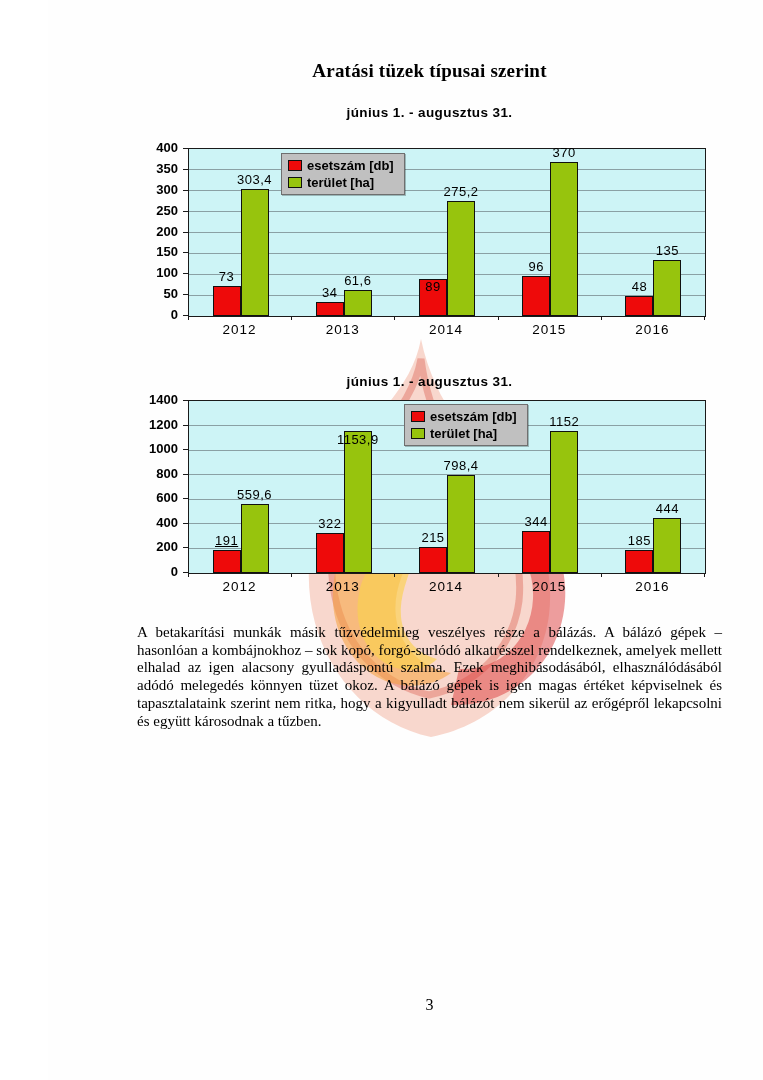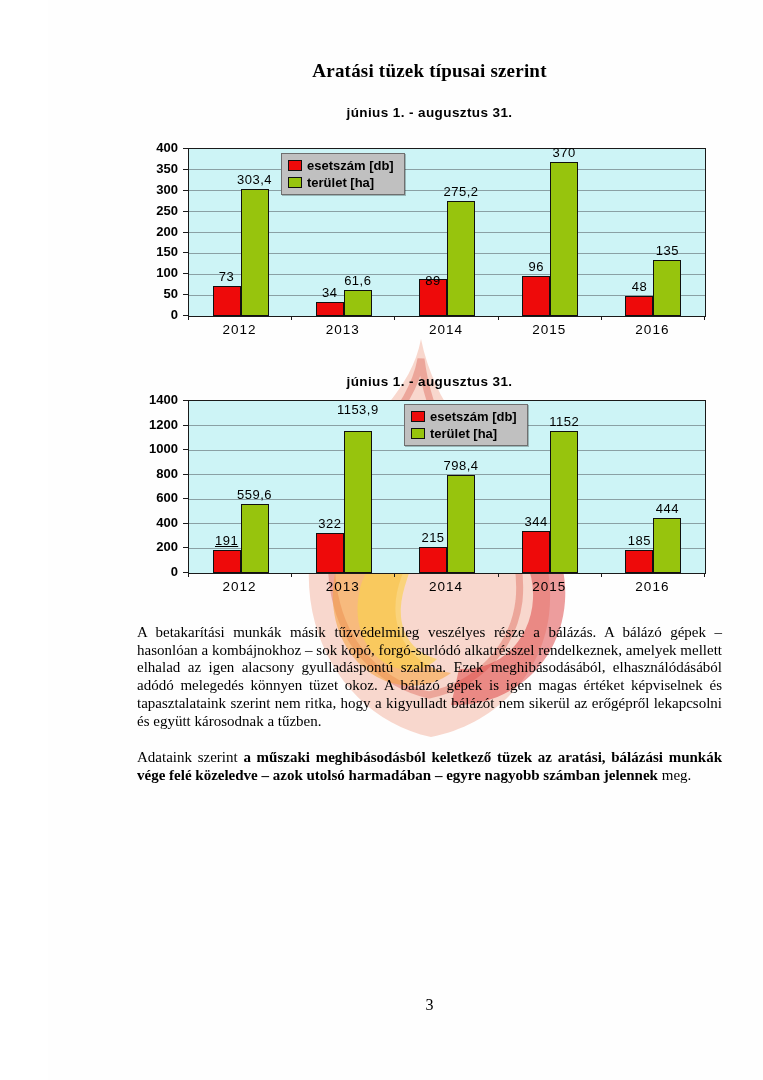--- a/index.html
+++ b/index.html
@@ -88,21 +88,21 @@
         <div class="grid" style="bottom: 145.625px;"></div>
         <div class="bar" style="left: 23.6px; bottom: 0px; width: 28px; height: 30.4775px; background: rgb(238, 10, 10);"></div>
         <div class="vlab" style="left: 37.6px; bottom: 32.4775px;">73</div>
         <div class="bar" style="left: 51.6px; bottom: 0px; width: 28px; height: 126.669px; background: rgb(151, 196, 13);"></div>
         <div class="vlab" style="left: 65.6px; bottom: 128.669px;">303,4</div>
         <div class="bar" style="left: 126.8px; bottom: 0px; width: 28px; height: 14.195px; background: rgb(238, 10, 10);"></div>
         <div class="vlab" style="left: 140.8px; bottom: 16.195px;">34</div>
         <div class="bar" style="left: 154.8px; bottom: 0px; width: 28px; height: 25.718px; background: rgb(151, 196, 13);"></div>
         <div class="vlab" style="left: 168.8px; bottom: 27.718px;">61,6</div>
         <div class="bar" style="left: 230px; bottom: 0px; width: 28px; height: 37.1575px; background: rgb(238, 10, 10);"></div>
-        <div class="vlab" style="left: 244px; bottom: 28px;">89</div>
+        <div class="vlab" style="left: 244px; bottom: 22px;">89</div>
         <div class="bar" style="left: 258px; bottom: 0px; width: 28px; height: 114.896px; background: rgb(151, 196, 13);"></div>
         <div class="vlab" style="left: 272px; bottom: 116.896px;">275,2</div>
         <div class="bar" style="left: 333.2px; bottom: 0px; width: 28px; height: 40.08px; background: rgb(238, 10, 10);"></div>
         <div class="vlab" style="left: 347.2px; bottom: 42.08px;">96</div>
         <div class="bar" style="left: 361.2px; bottom: 0px; width: 28px; height: 154.475px; background: rgb(151, 196, 13);"></div>
         <div class="vlab" style="left: 375.2px; bottom: 156.475px;">370</div>
         <div class="bar" style="left: 436.4px; bottom: 0px; width: 28px; height: 20.04px; background: rgb(238, 10, 10);"></div>
         <div class="vlab" style="left: 450.4px; bottom: 22.04px;">48</div>
         <div class="bar" style="left: 464.4px; bottom: 0px; width: 28px; height: 56.3625px; background: rgb(151, 196, 13);"></div>
         <div class="vlab" style="left: 478.4px; bottom: 58.3625px;">135</div>
@@ -157,21 +157,21 @@
         <div class="grid" style="bottom: 97.7857px;"></div>
         <div class="grid" style="bottom: 122.357px;"></div>
         <div class="grid" style="bottom: 146.929px;"></div>
         <div class="bar" style="left: 23.6px; bottom: 0px; width: 28px; height: 23.4657px; background: rgb(238, 10, 10);"></div>
         <div class="vlab" style="left: 37.6px; bottom: 25.4657px; text-decoration: underline;">191</div>
         <div class="bar" style="left: 51.6px; bottom: 0px; width: 28px; height: 68.7509px; background: rgb(151, 196, 13);"></div>
         <div class="vlab" style="left: 65.6px; bottom: 70.7509px;">559,6</div>
         <div class="bar" style="left: 126.8px; bottom: 0px; width: 28px; height: 39.56px; background: rgb(238, 10, 10);"></div>
         <div class="vlab" style="left: 140.8px; bottom: 41.56px;">322</div>
         <div class="bar" style="left: 154.8px; bottom: 0px; width: 28px; height: 141.765px; background: rgb(151, 196, 13);"></div>
-        <div class="vlab" style="left: 168.8px; bottom: 156px;">1153,9</div>
+        <div class="vlab" style="left: 168.8px; bottom: 126px;">1153,9</div>
         <div class="bar" style="left: 230px; bottom: 0px; width: 28px; height: 26.4143px; background: rgb(238, 10, 10);"></div>
         <div class="vlab" style="left: 244px; bottom: 28.4143px;">215</div>
         <div class="bar" style="left: 258px; bottom: 0px; width: 28px; height: 98.0891px; background: rgb(151, 196, 13);"></div>
         <div class="vlab" style="left: 272px; bottom: 100.089px;">798,4</div>
         <div class="bar" style="left: 333.2px; bottom: 0px; width: 28px; height: 42.2629px; background: rgb(238, 10, 10);"></div>
         <div class="vlab" style="left: 347.2px; bottom: 44.2629px;">344</div>
         <div class="bar" style="left: 361.2px; bottom: 0px; width: 28px; height: 141.531px; background: rgb(151, 196, 13);"></div>
         <div class="vlab" style="left: 375.2px; bottom: 143.531px;">1152</div>
         <div class="bar" style="left: 436.4px; bottom: 0px; width: 28px; height: 22.7286px; background: rgb(238, 10, 10);"></div>
         <div class="vlab" style="left: 450.4px; bottom: 24.7286px;">185</div>
@@ -215,17 +215,16 @@
       <div class="xtick" style="left: 355.6px; top: 173px;"></div>
       <div class="xtick" style="left: 458.8px; top: 173px;"></div>
       <div class="xtick" style="left: 562px; top: 173px;"></div>
     </div>
 
   <div class="text-block tb1">
     <p>A betakarítási munkák másik tűzvédelmileg veszélyes része a bálázás. A bálázó gépek – hasonlóan a kombájnokhoz – sok kopó, forgó-surlódó alkatrésszel rendelkeznek, amelyek mellett elhalad az igen alacsony gyulladáspontú szalma. Ezek meghibásodásából, elhasználódásából adódó melegedés könnyen tüzet okoz. A bálázó gépek is igen magas értéket képviselnek és tapasztalataink szerint nem ritka, hogy a kigyulladt bálázót nem sikerül az erőgépről lekapcsolni és együtt károsodnak a tűzben.</p>
   </div>
 
   <div class="text-block tb2">
-    <p><span>Adataink szerint </span><b>a műszaki meghibásodásból keletkező tüzek az aratási, bálázási munkák vége felé közeledve – azok utolsó harmadában – egyre nagyobb számban jelennek</b><span> meg.</span></p>
   </div>
 
   <div class="page-number">3</div>
 </div>
 
 </body></html>

